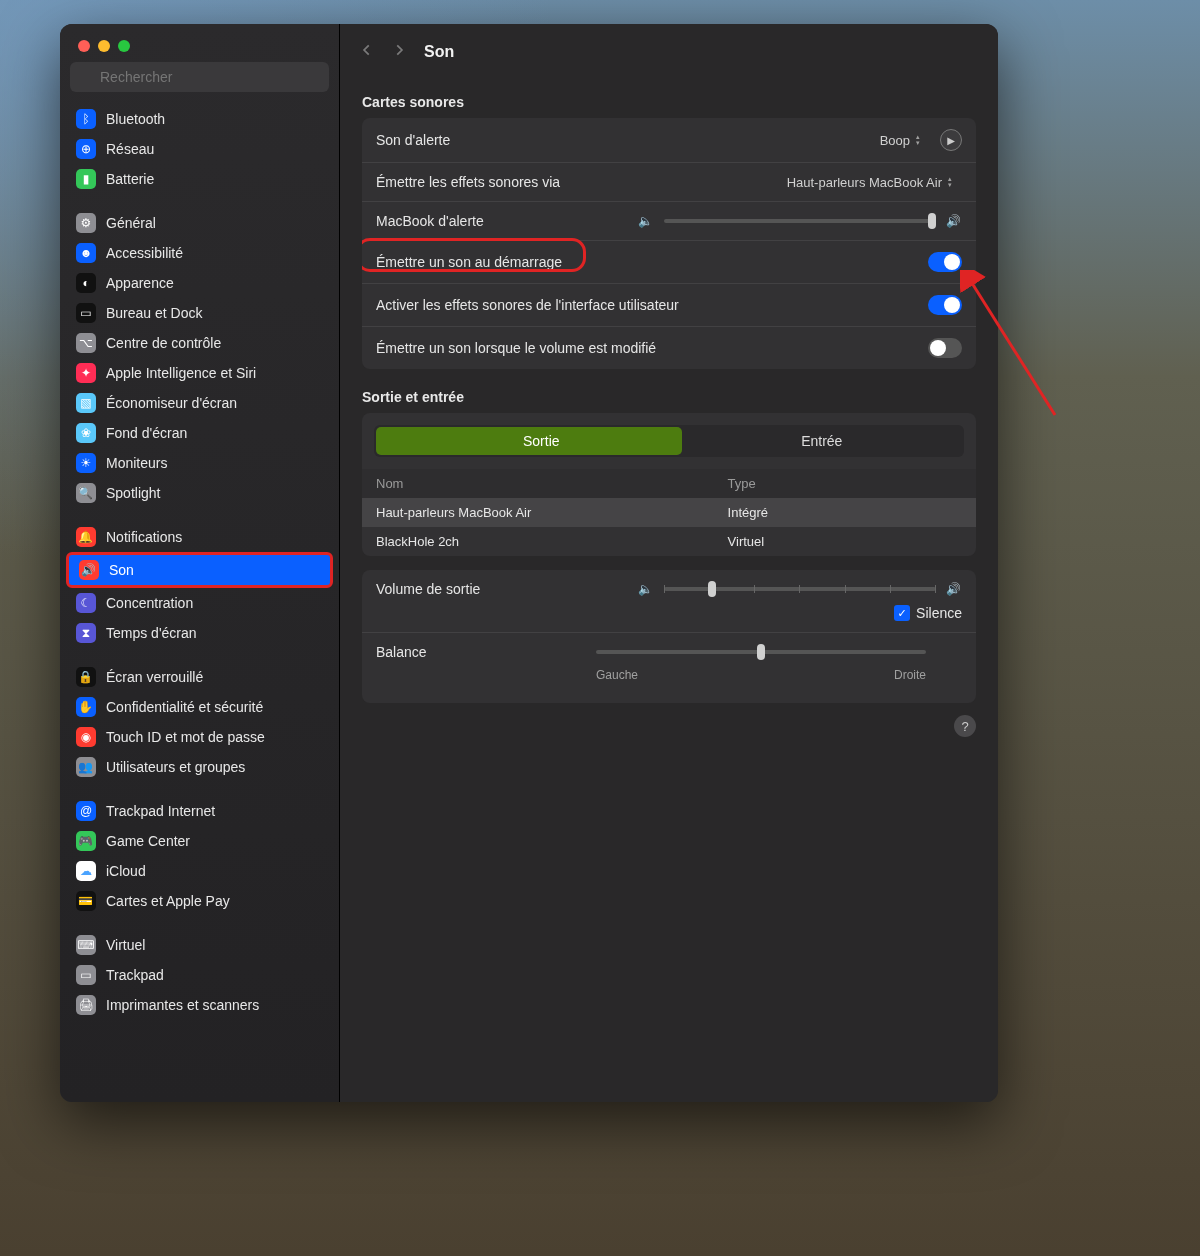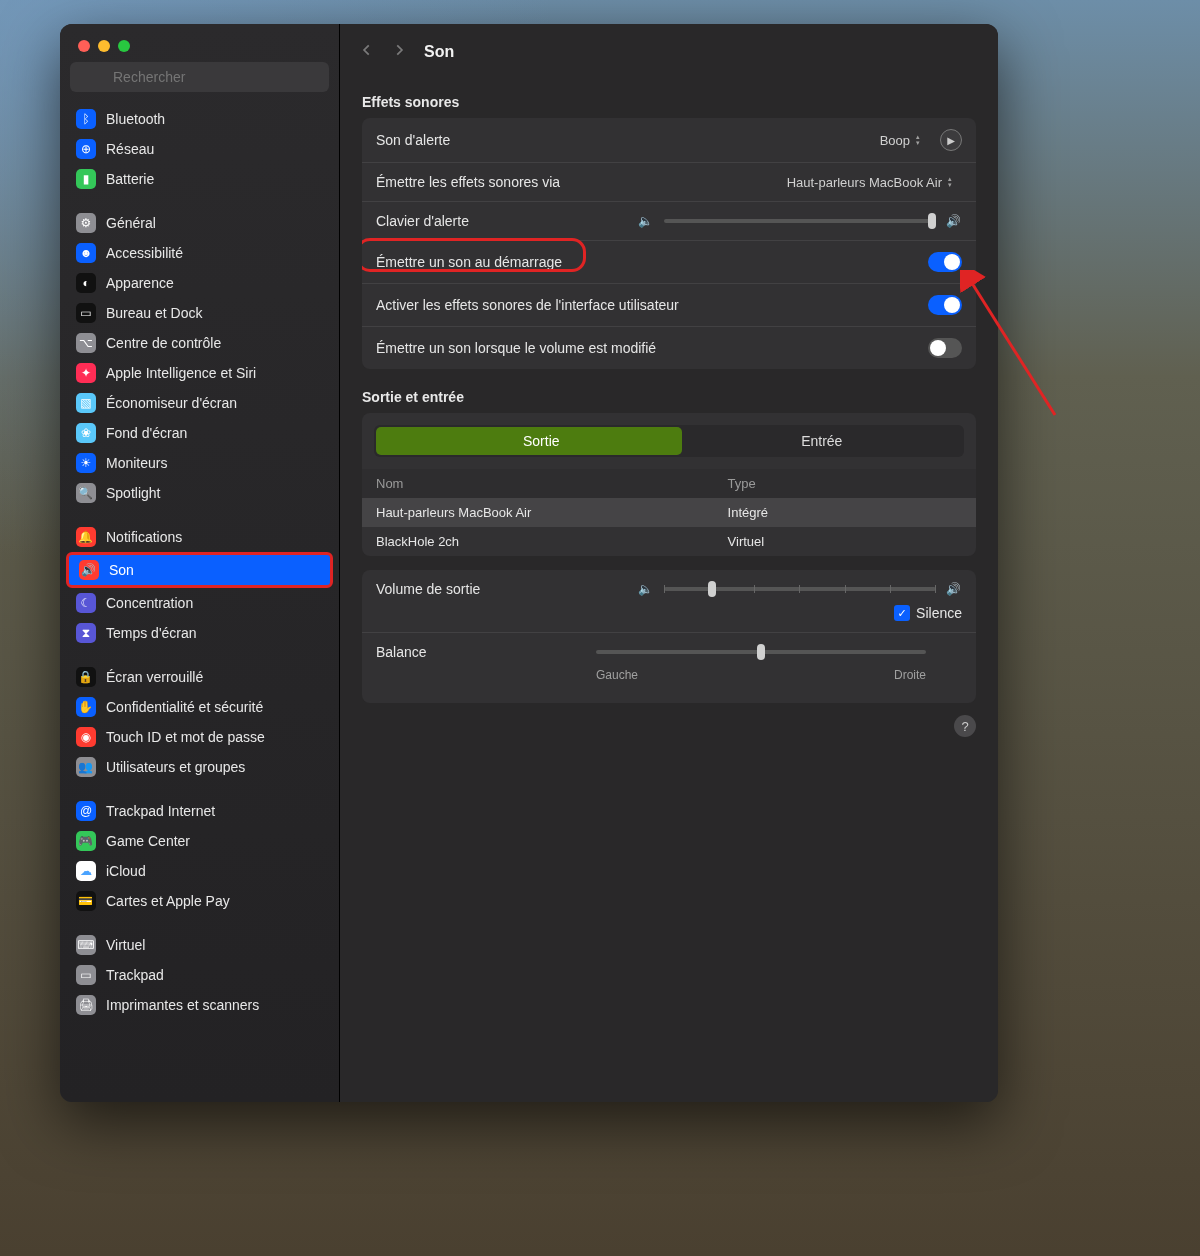--- a/index.html
+++ b/index.html
@@ -46,21 +46,21 @@
   .light.red { background: #ff5f57; }
   .light.yellow { background: #febc2e; }
   .light.green { background: #28c840; }
   .search-wrap { padding: 0 10px 8px 10px; }
   .search {
     width: 100%;
     height: 30px;
     background: #3a393b;
     border: none;
     border-radius: 6px;
-    padding: 0 10px 0 43px;
+    padding: 0 10px 0 30px;
     color: #ccc;
     font-size: 14px;
     position: relative;
   }
   .search-wrap { position: relative; }
   .search-icon {
     position: absolute;
     left: 18px; top: 6px;
     width: 14px; height: 14px;
     color: #9e9e9e;
@@ -415,39 +415,39 @@
       </span>
       <span class="nav-btn">
         <svg width="14" height="14" viewBox="0 0 24 24" fill="none" stroke="currentColor" stroke-width="3">
             <polyline points="9 4 17 12 9 20"></polyline>
           </svg>
       </span>
       <span class="page-title">Son</span>
     </div>
 
     <div class="panel-section">
-      <div class="section-heading">Effets sonores</div>
+      <div class="section-heading">Cartes sonores</div>
       <div class="card" style="position:relative;">
         <div class="row">
           <span class="left">Son d'alerte</span>
           <span class="dropdown">
             <span>Boop</span>
             <span class="dd-caret">▴<br>▾</span>
           </span>
           <span class="play-circle">▶</span>
         </div>
         <div class="row">
           <span class="left">Émettre les effets sonores via</span>
           <span class="dropdown">
             <span>Haut-parleurs MacBook Air</span>
             <span class="dd-caret">▴<br>▾</span>
           </span>
         </div>
         <div class="row">
-          <span class="left">Clavier d'alerte</span>
+          <span class="left">MacBook d'alerte</span>
           <span class="slider-row">
             <span class="vol-icon">🔈</span>
             <span class="slider-track" style="width:272px;">
               <span class="slider-thumb" style="left:calc(100% - 8px);"></span>
             </span>
             <span class="vol-icon">🔊</span>
           </span>
         </div>
         <div class="row" style="position:relative;">
           <span class="left">Émettre un son au démarrage</span>

